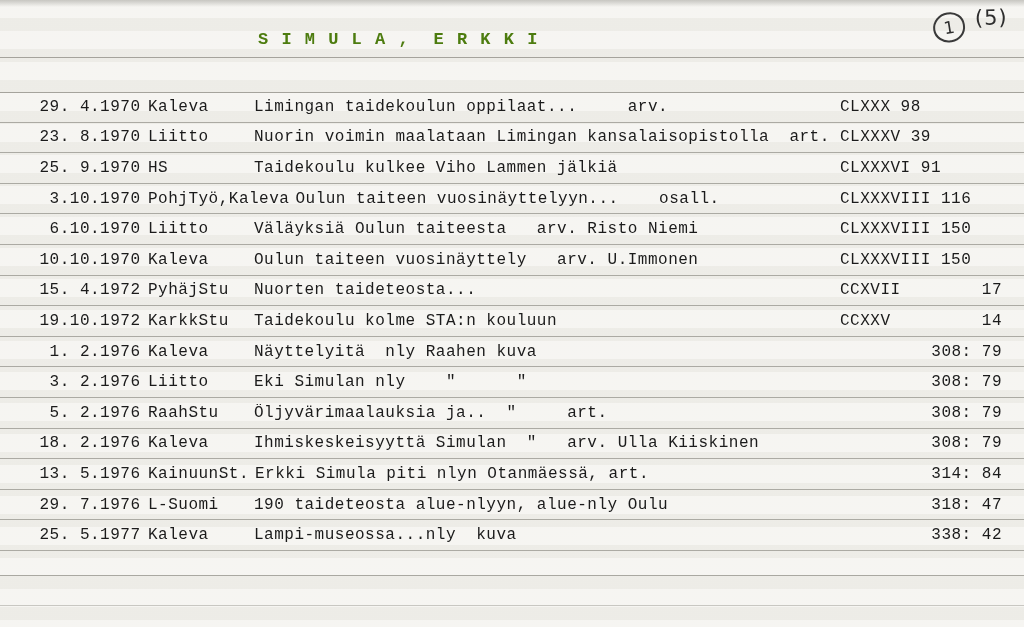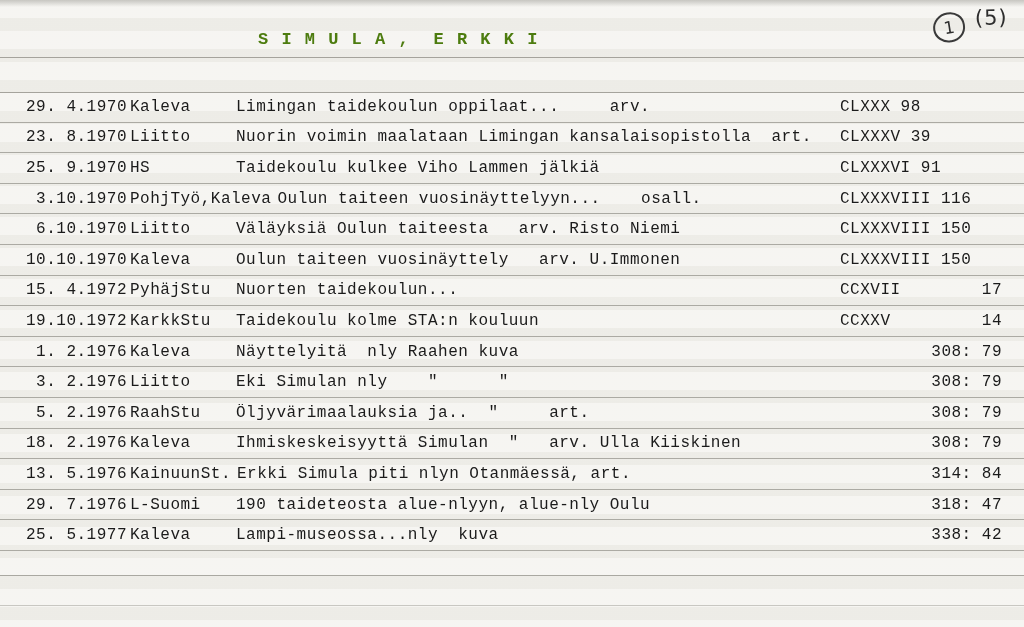--- a/index.html
+++ b/index.html
@@ -58,22 +58,22 @@
   .rows {
     position: absolute; top: 92px; left: 0; right: 0;
   }
   .row {
     display: flex; align-items: center;
     height: 29.6px;
     border-bottom: 1px solid rgba(105,103,95,0.5);
     font-size: 16px; letter-spacing: 0.5px;
     white-space: pre;
   }
-  .c-date   { flex: 0 0 auto; padding-left: 26px; width: 104px; }
-  .c-source { flex: 0 0 auto; min-width: 100px; }
+  .c-date   { flex: 0 0 auto; padding-left: 38px; width: 104px; text-align: center; }
+  .c-source { flex: 0 0 auto; min-width: 100px; margin-left: 6px; }
   .c-title  { flex: 1 1 auto; margin-left: 6px; overflow: hidden; }
   .c-ref    {
     flex: 0 0 162px; margin-right: 22px;
     display: flex; justify-content: space-between;
   }
 </style>
 </head>
 <body>
 
 <div class="paper-texture"></div>
@@ -146,21 +146,21 @@
     <span class="c-title">Oulun taiteen vuosinäyttely   arv. U.Immonen</span>
     <span class="c-ref">
       <span>CLXXXVIII 150</span>
       <span></span>
     </span>
   </div>
 
   <div class="row">
     <span class="c-date">15. 4.1972</span>
     <span class="c-source">PyhäjStu</span>
-    <span class="c-title">Nuorten taidekoulun...</span>
+    <span class="c-title">Nuorten taideteosta...</span>
     <span class="c-ref">
       <span>CCXVII</span>
       <span>17</span>
     </span>
   </div>
 
   <div class="row">
     <span class="c-date">19.10.1972</span>
     <span class="c-source">KarkkStu</span>
     <span class="c-title">Taidekoulu kolme STA:n kouluun</span>

